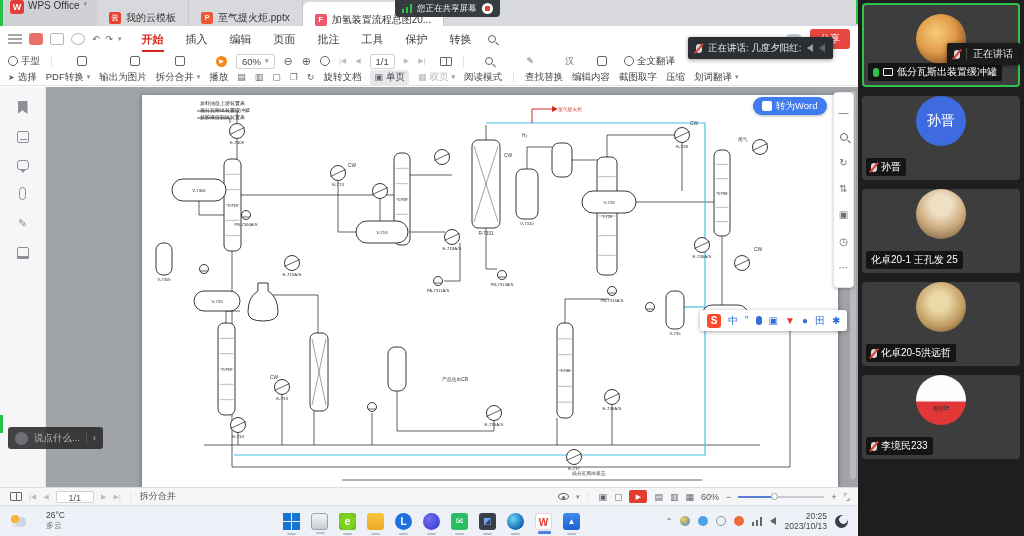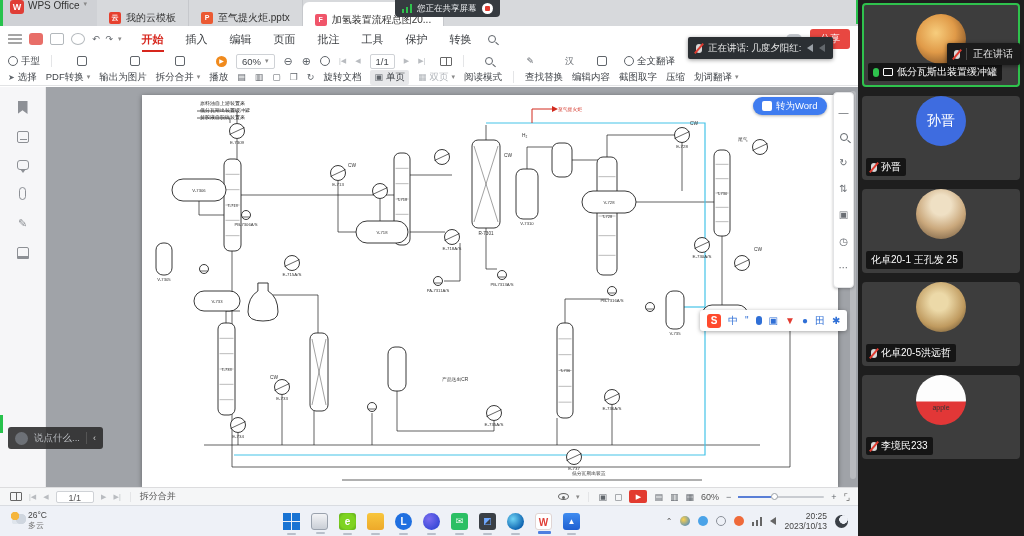--- a/index.html
+++ b/index.html
@@ -101,21 +101,21 @@
   .eye{width:11px;height:7px;border:1px solid #666;border-radius:50%;position:relative}
   .eye::after{content:"";position:absolute;left:3.5px;top:1.5px;width:3px;height:3px;border-radius:50%;background:#666}
   .sb-play{width:18px;height:13px;background:#e23b30;border-radius:2px;color:#fff;font-size:7px;line-height:13px;text-align:center}
   .sb-play::after{content:"▶"}
   .sb-slider{width:86px;height:2px;background:#c9ccd1;position:relative;border-radius:1px}
   .sb-slider .fill{position:absolute;left:0;top:0;width:38%;height:2px;background:#5a7fd6}
   .sb-slider .knob{position:absolute;left:38%;top:-3px;width:7px;height:7px;border-radius:50%;background:#fff;border:1px solid #9aa0a6}
   .fs{font-size:9px;color:#666;letter-spacing:-2px}
   
   .taskbar{position:absolute;left:0;top:505px;width:858px;height:31px;background:#eef1f7;border-top:1px solid #d9dce1;display:flex;align-items:center;padding:0 10px}
-  .weather{display:flex;gap:0}
+  .weather{display:flex;align-items:center;gap:18px}
   .sun-cloud{width:18px;height:13px;background:radial-gradient(circle at 5px 5px,#f5b63d 4px,transparent 4.5px),radial-gradient(circle at 11px 8px,#cfd6df 5px,transparent 5.5px),radial-gradient(circle at 6px 10px,#dfe5ec 4px,transparent 4.5px)}
   .weather .wt{font-size:8.5px;color:#444;line-height:1.15}
   .weather .wd{font-size:8px;color:#777}
   .tb-icons{position:absolute;left:283px;display:flex;gap:11px;align-items:center}
   .tb-ic{width:17px;height:17px;border-radius:3px;position:relative}
   .tb-ic::before{position:absolute;inset:0;text-align:center;font-size:10px;line-height:17px;color:#fff;font-weight:bold}
   .tb-ic.run::after{content:"";position:absolute;left:4px;bottom:-5px;width:9px;height:2px;border-radius:1px;background:#b9c0cb}
   .tb-ic.act::after{content:"";position:absolute;left:2px;bottom:-5px;width:13px;height:2.5px;border-radius:1px;background:#4e7fe0}
   .tb-start{background:linear-gradient(#1873d3,#1873d3) 0 0/8px 8px,linear-gradient(#1873d3,#1873d3) 9px 0/8px 8px,linear-gradient(#1873d3,#1873d3) 0 9px/8px 8px,linear-gradient(#1873d3,#1873d3) 9px 9px/8px 8px;background-repeat:no-repeat;border-radius:0}
   .tb-explorer{background:linear-gradient(180deg,#f3f4f6,#c9ced6);border:1px solid #9aa2ad}

